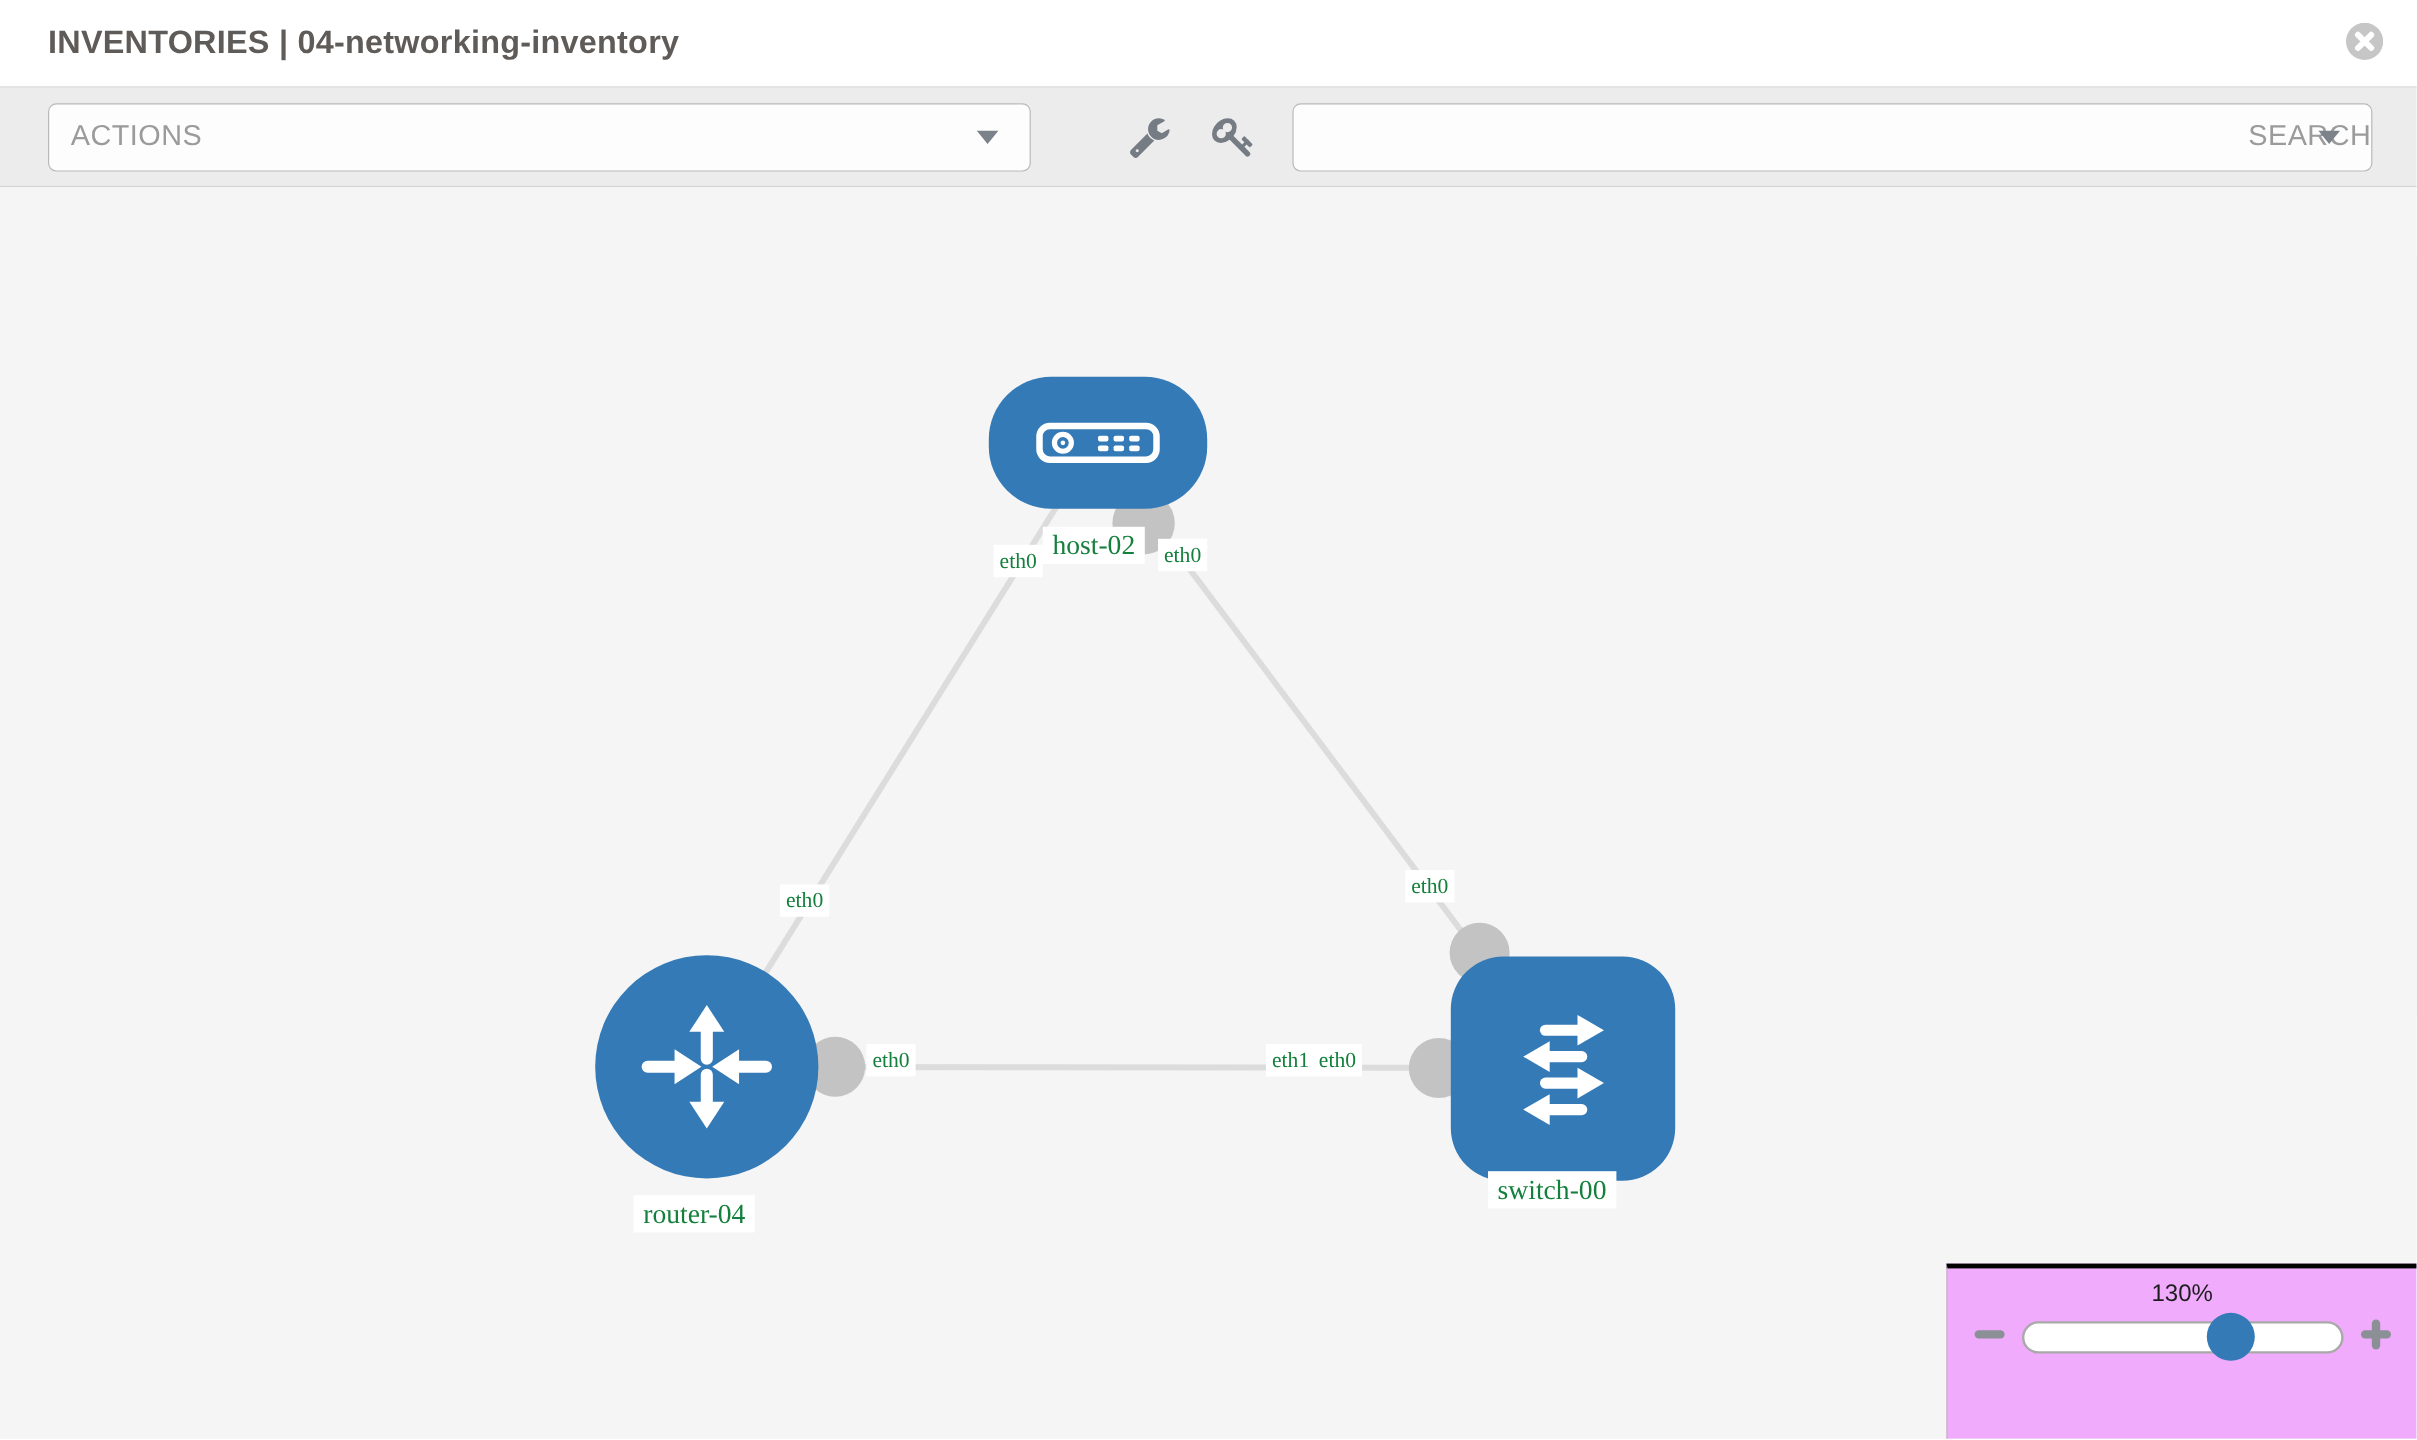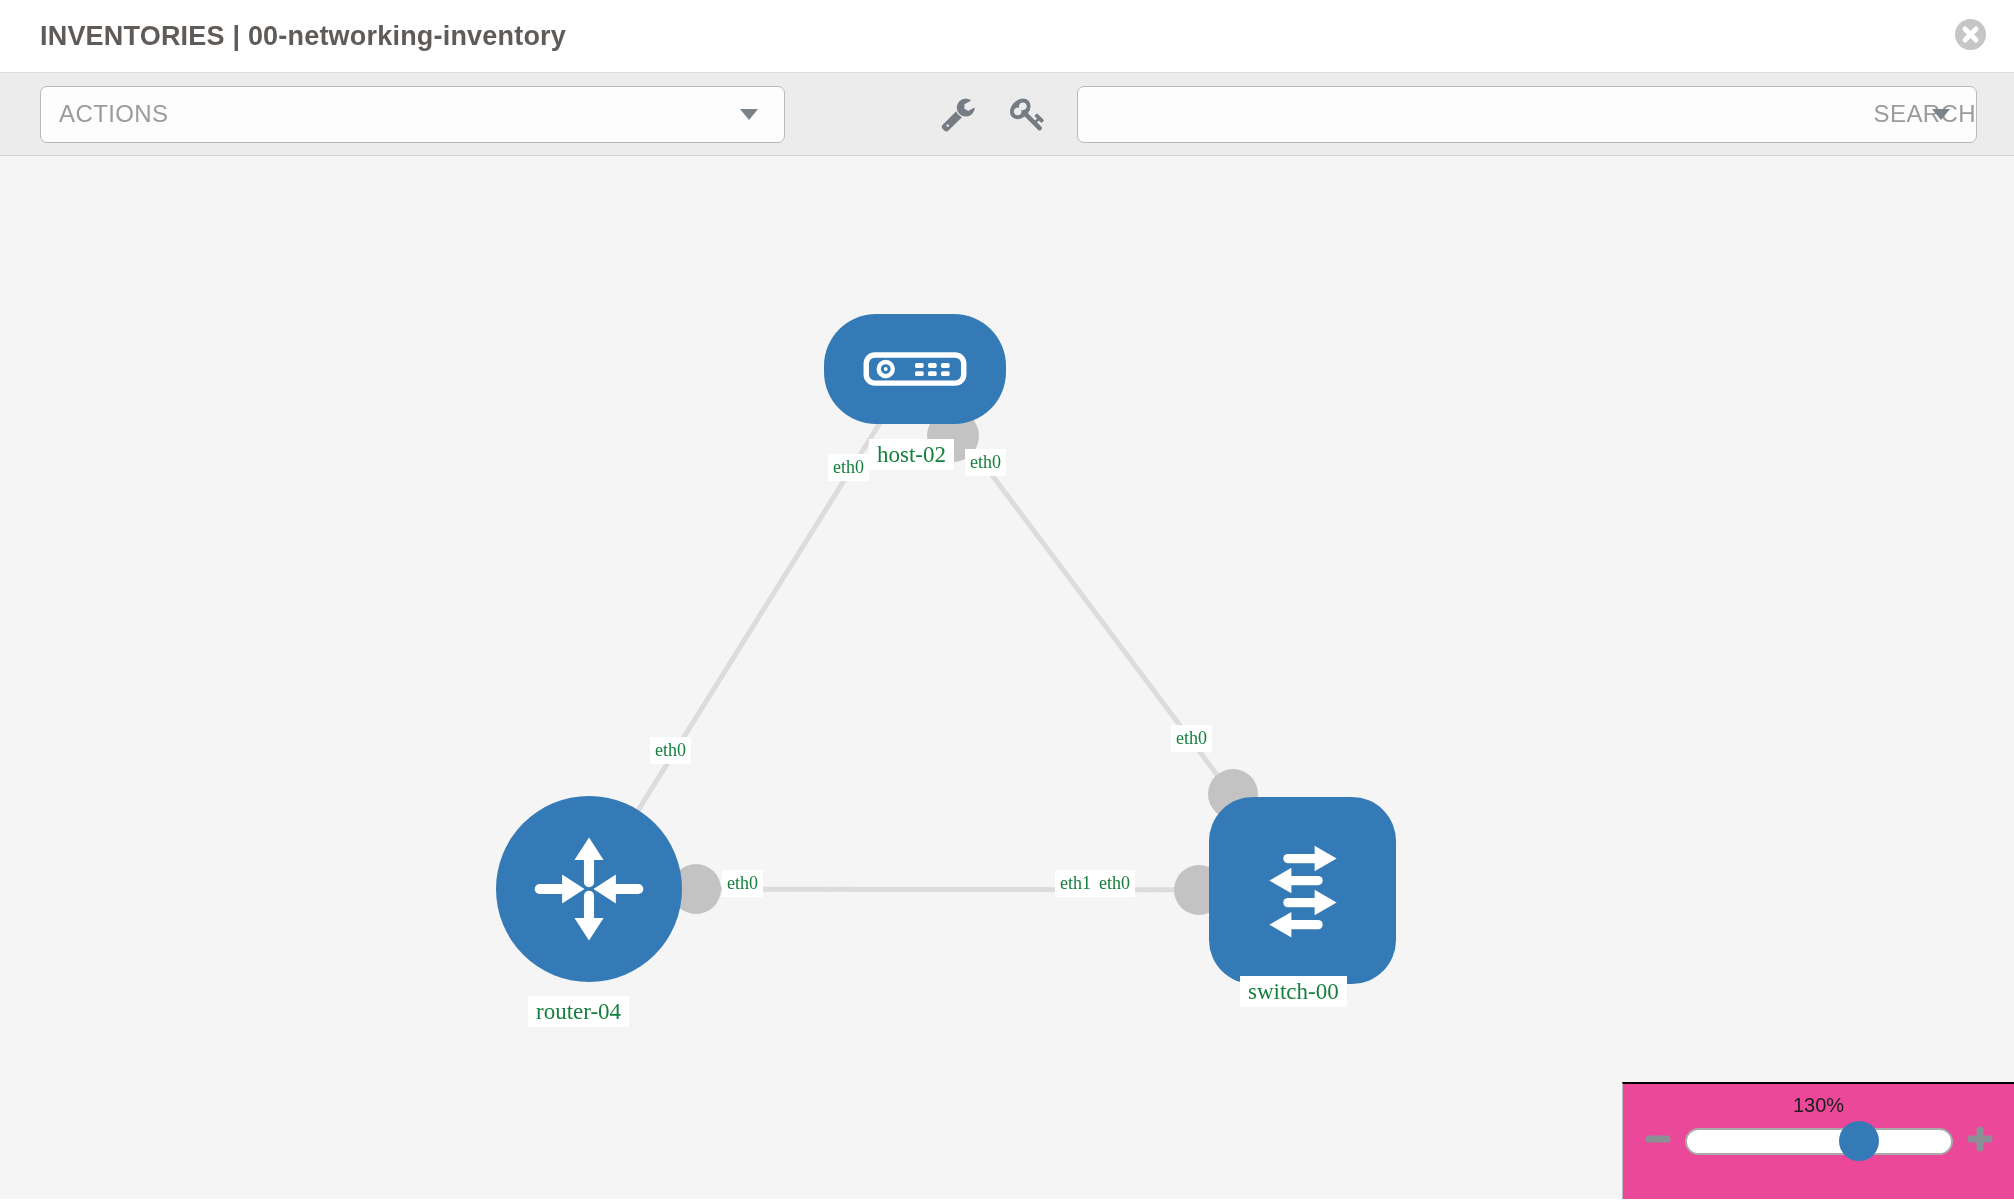--- a/index.html
+++ b/index.html
@@ -15,59 +15,59 @@
   
   .toolbar{position:relative;height:84px;background:#ececec;
            border-top:1px solid #dcdcdc;border-bottom:1px solid #d2d2d2;
            display:flex;align-items:center;box-sizing:border-box;}
   .dd{position:relative;height:57px;background:#fdfdfd;border:1px solid #b9b9b9;
       border-radius:7px;box-sizing:border-box;display:flex;align-items:center;cursor:pointer;}
   .dd-label{margin-left:18px;font-size:24px;color:#9b9b9b;letter-spacing:.4px;}
   .caret{position:absolute;right:26px;top:50%;margin-top:-5px;width:0;height:0;
          border-left:9px solid transparent;border-right:9px solid transparent;
          border-top:11px solid #7b828a;}
-  .dd-actions{margin-left:40px;width:745px;}
+  .dd-actions{margin-left:40px;width:819px;}
   .dd-search{margin-left:31px;width:900px;margin-right:37px;justify-content:flex-end;}
   .tool-icon{width:36px;height:36px;cursor:pointer;flex:0 0 auto;}
   .icon-wrench{margin-left:auto;margin-right:34px;}
   .icon-key{margin-right:0;}
 
   
   .canvas{position:relative;height:1043px;background:#f5f5f5;overflow:hidden;}
   .links{position:absolute;left:0;top:0;z-index:0;}
   .iface{position:absolute;border-radius:50%;background:#c3c3c3;z-index:1;}
   .node{position:absolute;background:#337ab7;z-index:2;display:flex;
         align-items:center;justify-content:center;cursor:pointer;}
   .node-host{left:824px;top:158px;width:182px;height:110px;border-radius:52px;}
   .node-router{left:496px;top:640px;width:186px;height:186px;border-radius:50%;}
   .node-switch{left:1209px;top:641px;width:187px;height:187px;border-radius:44px;}
   .chip{position:absolute;background:#fff;color:#15803d;z-index:3;white-space:nowrap;font-family:Liberation Serif, serif;}
   .chip-eth{font-size:18px;line-height:27px;padding:0 5px;}
   .chip-name{font-size:23px;line-height:31px;padding:0 8px;}
 
   
-  .zoom-panel{position:absolute;right:0;bottom:0;width:392px;height:117px;background:#ec4899;
-              border-top:2px solid #000000;border-left:1px solid #bdbdbd;z-index:10;
+  .zoom-panel{position:absolute;right:0;bottom:0;width:392px;height:146px;background:#f0abfc;
+              border-top:4px solid #000000;border-left:1px solid #bdbdbd;z-index:10;
               box-sizing:border-box;}
   .zoom-level{margin-top:10px;text-align:center;font-size:20px;color:#1d1d1d;}
   .zoom-row{display:flex;align-items:center;margin-top:9px;padding:0 22px;}
   .zoom-sign{flex:0 0 auto;cursor:pointer;}
   .zoom-track{position:relative;flex:0 0 auto;margin:0 14px;width:268px;height:27px;
               border:2px solid #a9a9a9;border-radius:15px;background:#fff;
               box-sizing:border-box;cursor:pointer;}
   .zoom-thumb{position:absolute;left:152px;top:-9px;width:40px;height:40px;
               border-radius:50%;background:#337ab7;cursor:grab;}
 </style>
 </head>
 <body>
 
 <div class="app">
 
   <div class="hdr">
-    <div class="hdr-title">INVENTORIES | 00-networking-inventory</div>
+    <div class="hdr-title">INVENTORIES | 04-networking-inventory</div>
     <div class="close-btn">
       <svg width="31" height="31" viewBox="0 0 31 31">
         <circle cx="15.5" cy="15.5" r="15.5" fill="#c6c6c6"></circle>
         <line x1="10" y1="10" x2="21" y2="21" stroke="#fff" stroke-width="5" stroke-linecap="round"></line>
         <line x1="21" y1="10" x2="10" y2="21" stroke="#fff" stroke-width="5" stroke-linecap="round"></line>
       </svg>
     </div>
   </div>
 
   <div class="toolbar">

